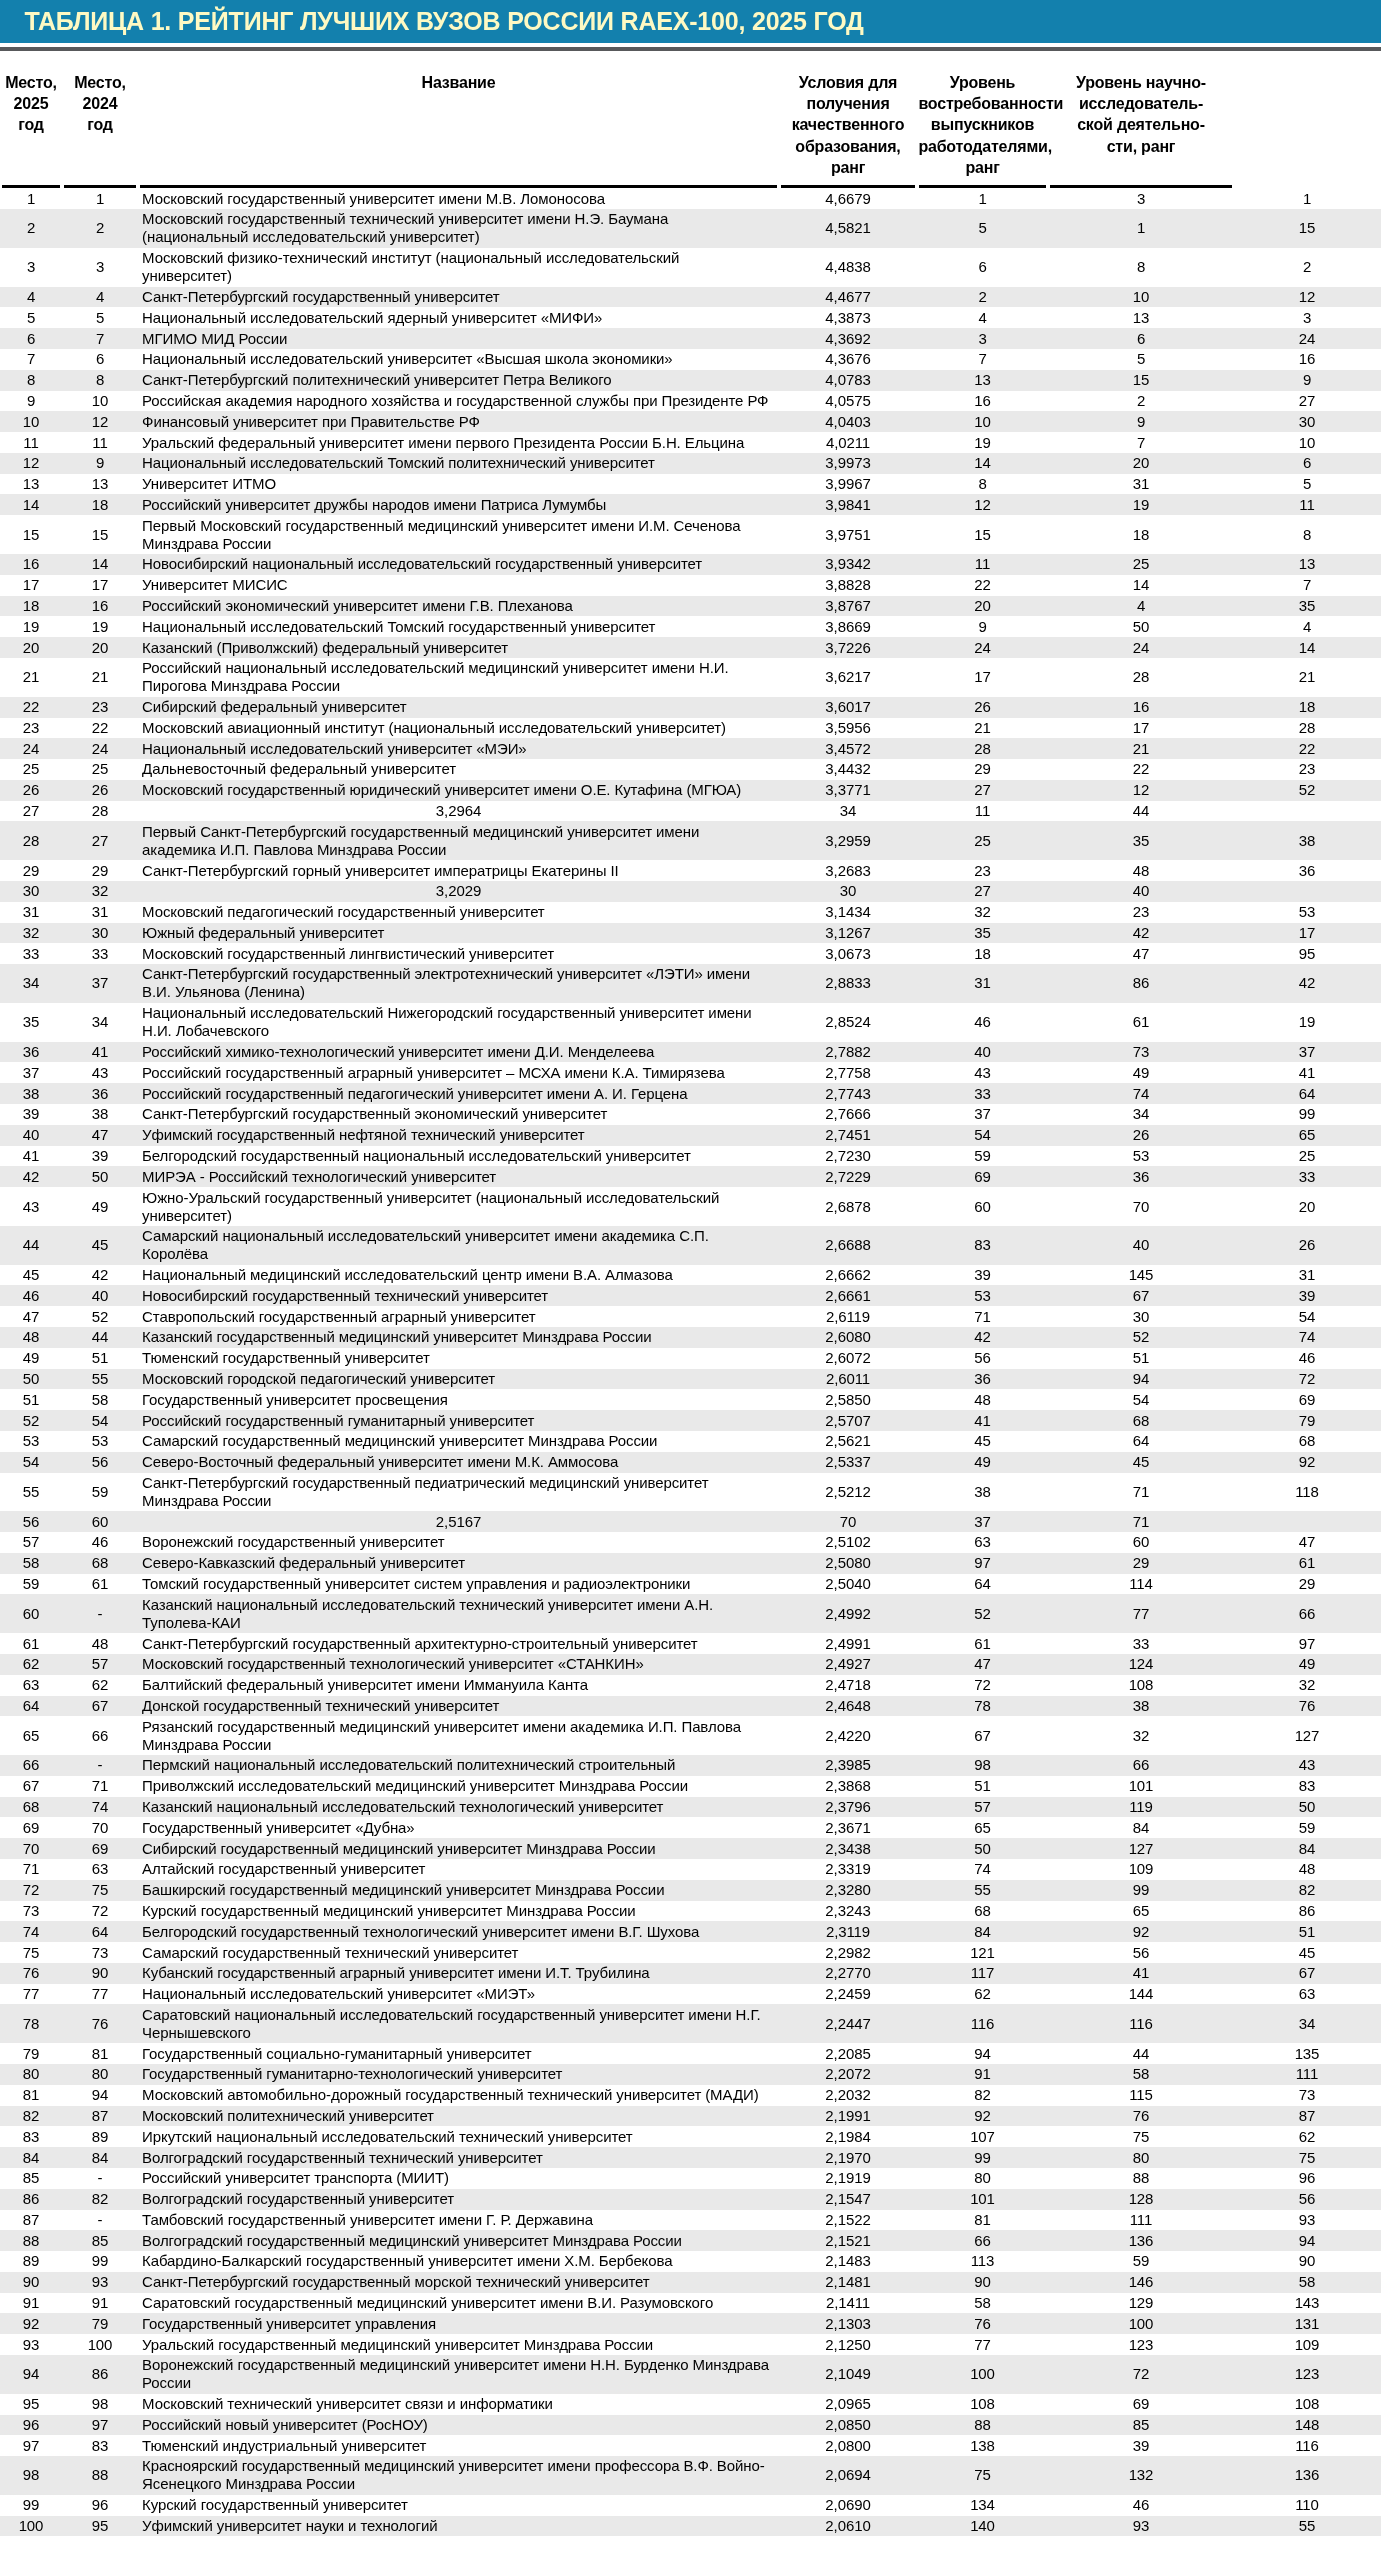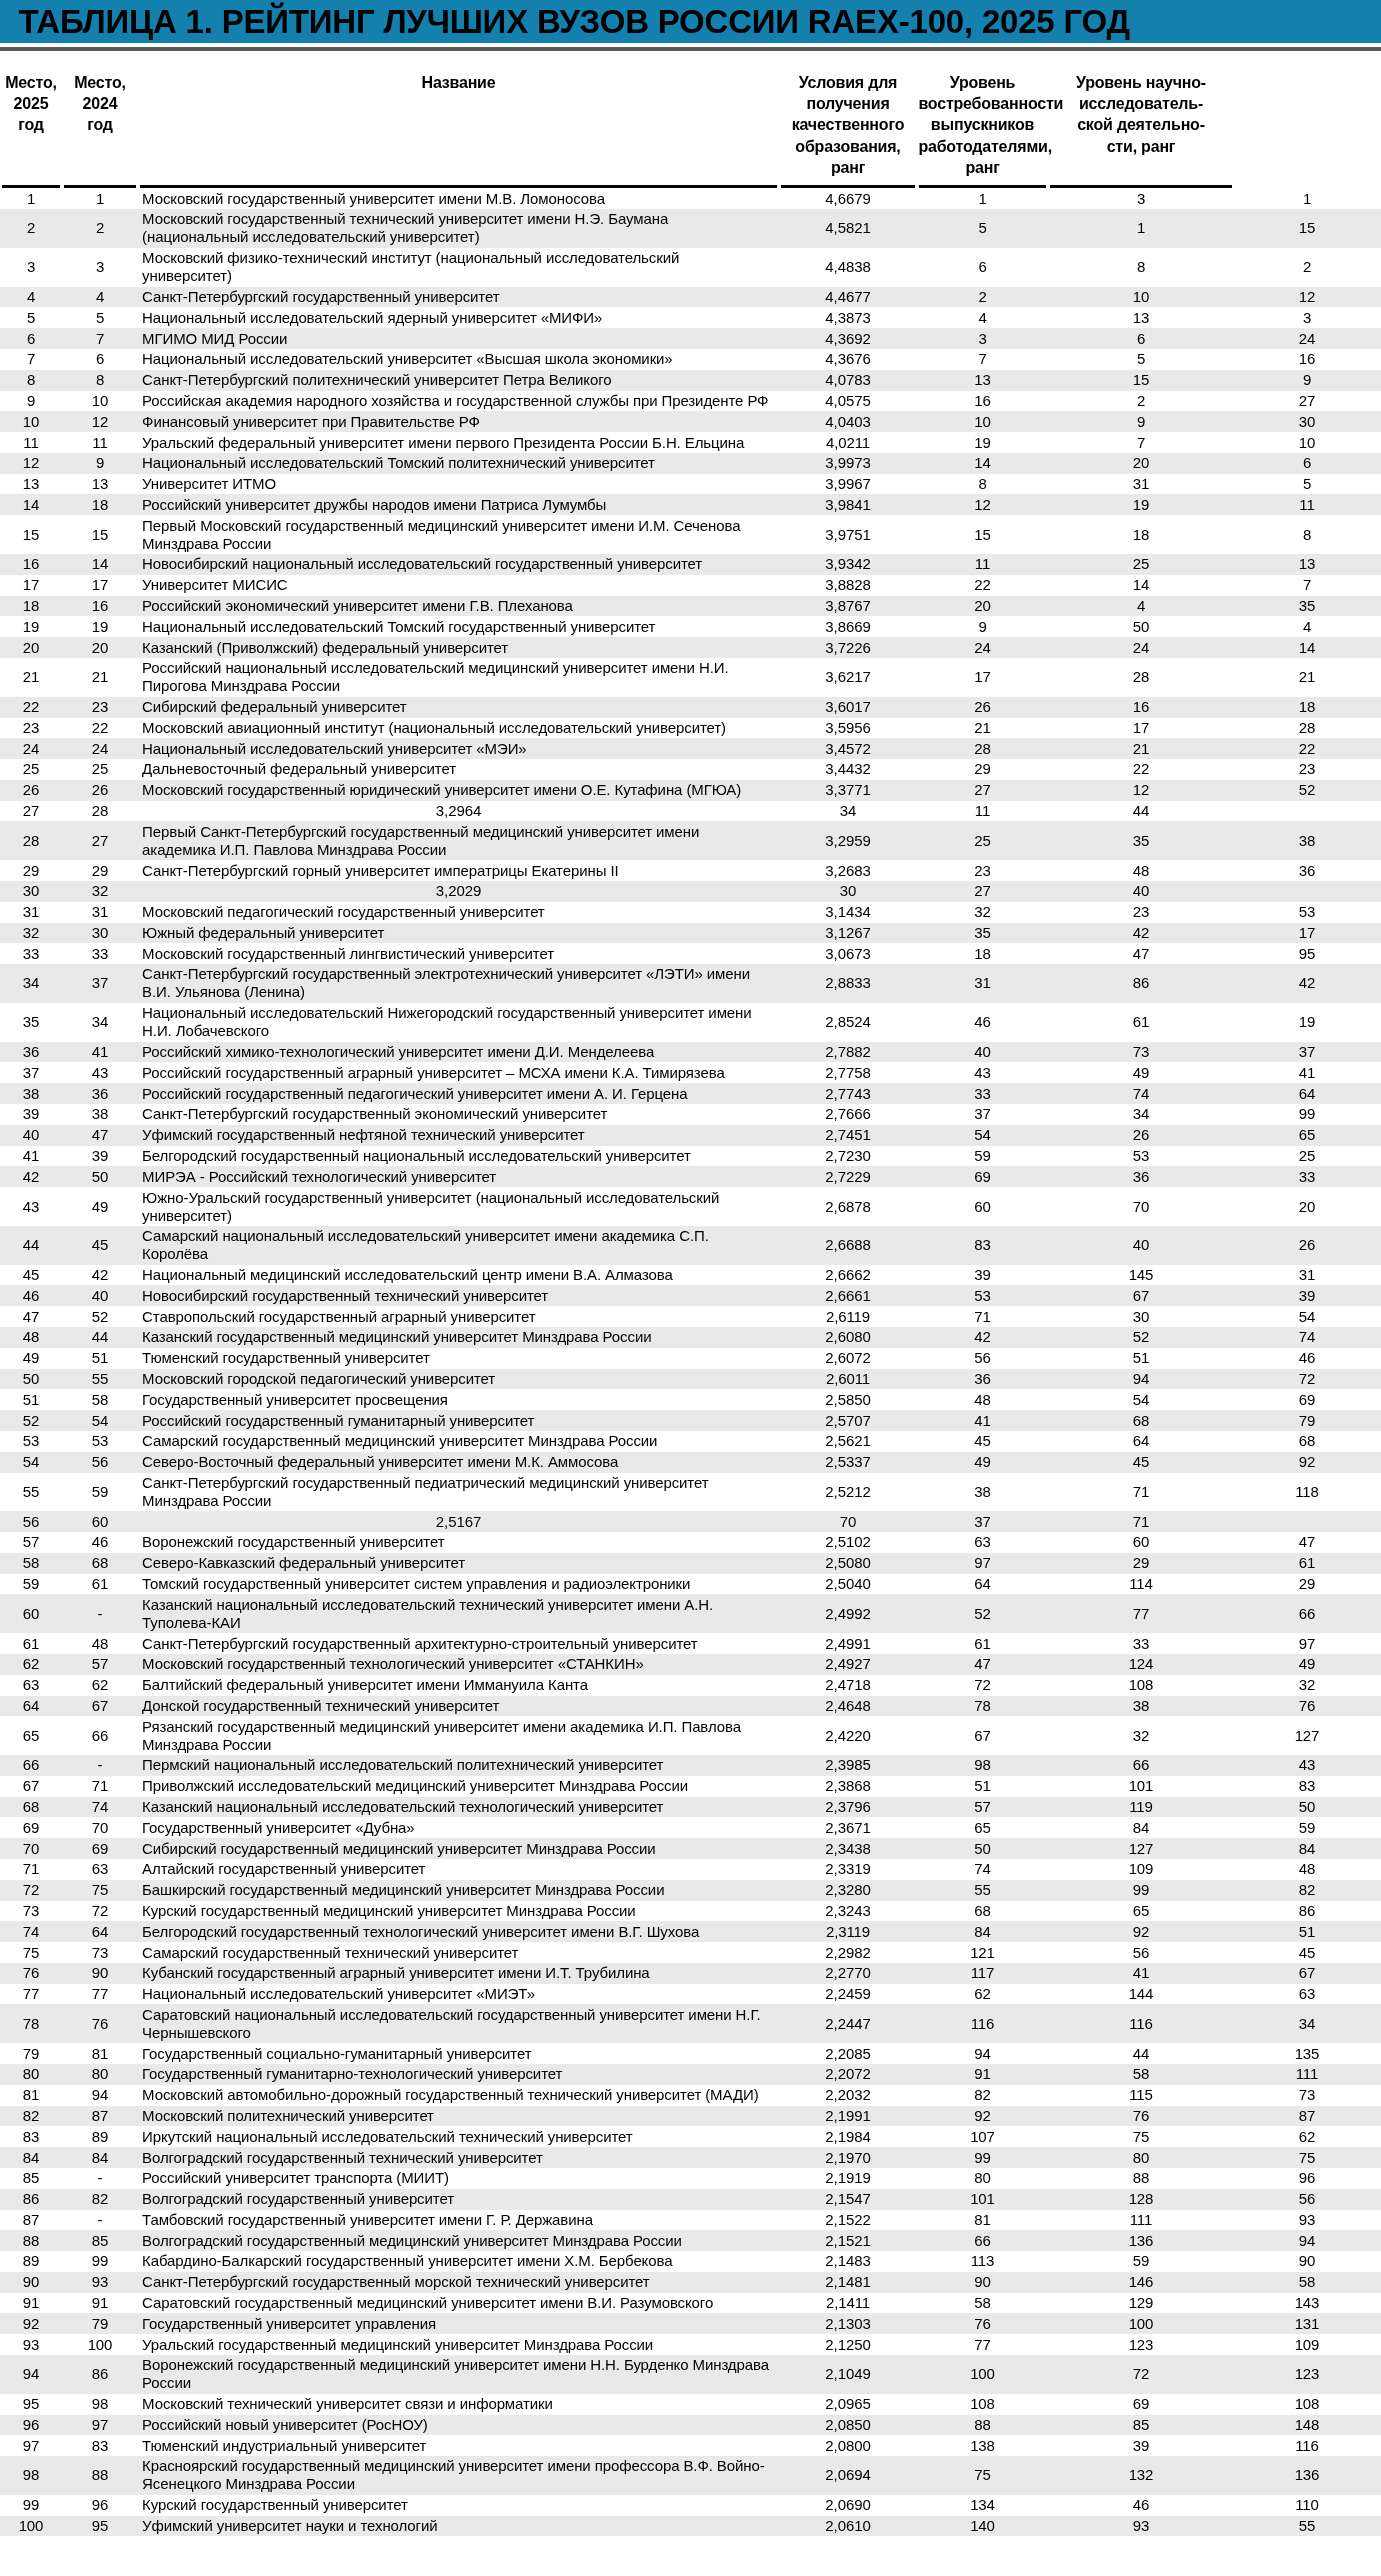--- a/index.html
+++ b/index.html
@@ -1,19 +1,19 @@
 <!DOCTYPE html>
 <html lang="ru" style="--bar: #1380ad;font-size:11px"><head>
 <meta charset="utf-8">
 <style>
   html,body{margin:0;padding:0;background:#ffffff;}
   body{width:1381px;font-family:"Liberation Sans",sans-serif;color:#000;}
   .page{width:1381px;}
   .titlebar{background:var(--bar,#1380ad);height:43px;display:flex;align-items:center;}
-  .titlebar h1{margin:6px;padding:0 0 0 12.4px;color:#000000;font-size:33px;font-weight:800;letter-spacing:-0.2px;white-space:nowrap;}
+  .titlebar h1{margin:12px;padding:0 0 0 12.4px;color:#fef9c3;font-size:25px;font-weight:800;letter-spacing:-0.2px;white-space:nowrap;}
   .rule-white{height:3.5px;background:#fff;}
   .rule-gray{height:4.1px;background:#58595b;}
   .grid{display:grid;grid-template-columns:62px 76px 641px 138px 131px 186px 146px;}
   .thead{padding-top:14px;}
   .thead .hcell{position:relative;text-align:center;font-weight:bold;font-size:16px;line-height:21.4px;white-space:pre-line;padding:7px 1.4px 9.7px 1.4px;letter-spacing:-0.2px;}
   .thead .hcell::after{content:"";position:absolute;left:2.1px;right:2.1px;bottom:0;height:3.5px;background:#000;}
   .tbody .row{align-items:center;}
   .tbody .row:nth-child(even){background:#e9e9e9;}
   .cell{font-size:15px;line-height:18px;text-align:center;padding:1.4px 1.4px;letter-spacing:-0.1px;}
   .cell.c2{text-align:left;padding-left:4.1px;padding-right:9.7px;}
@@ -629,21 +629,21 @@
         <div class="cell c1">66</div>
         <div class="cell c2">Рязанский государственный медицинский университет имени академика И.П. Павлова Минздрава России</div>
         <div class="cell c3">2,4220</div>
         <div class="cell c4">67</div>
         <div class="cell c5">32</div>
         <div class="cell c6">127</div>
       </div>
       <div class="grid row">
         <div class="cell c0">66</div>
         <div class="cell c1">-</div>
-        <div class="cell c2">Пермский национальный исследовательский политехнический университет</div>
+        <div class="cell c2">Пермский национальный исследовательский политехнический строительный</div>
         <div class="cell c3">2,3985</div>
         <div class="cell c4">98</div>
         <div class="cell c5">66</div>
         <div class="cell c6">43</div>
       </div>
       <div class="grid row">
         <div class="cell c0">67</div>
         <div class="cell c1">71</div>
         <div class="cell c2">Приволжский исследовательский медицинский университет Минздрава России</div>
         <div class="cell c3">2,3868</div>

